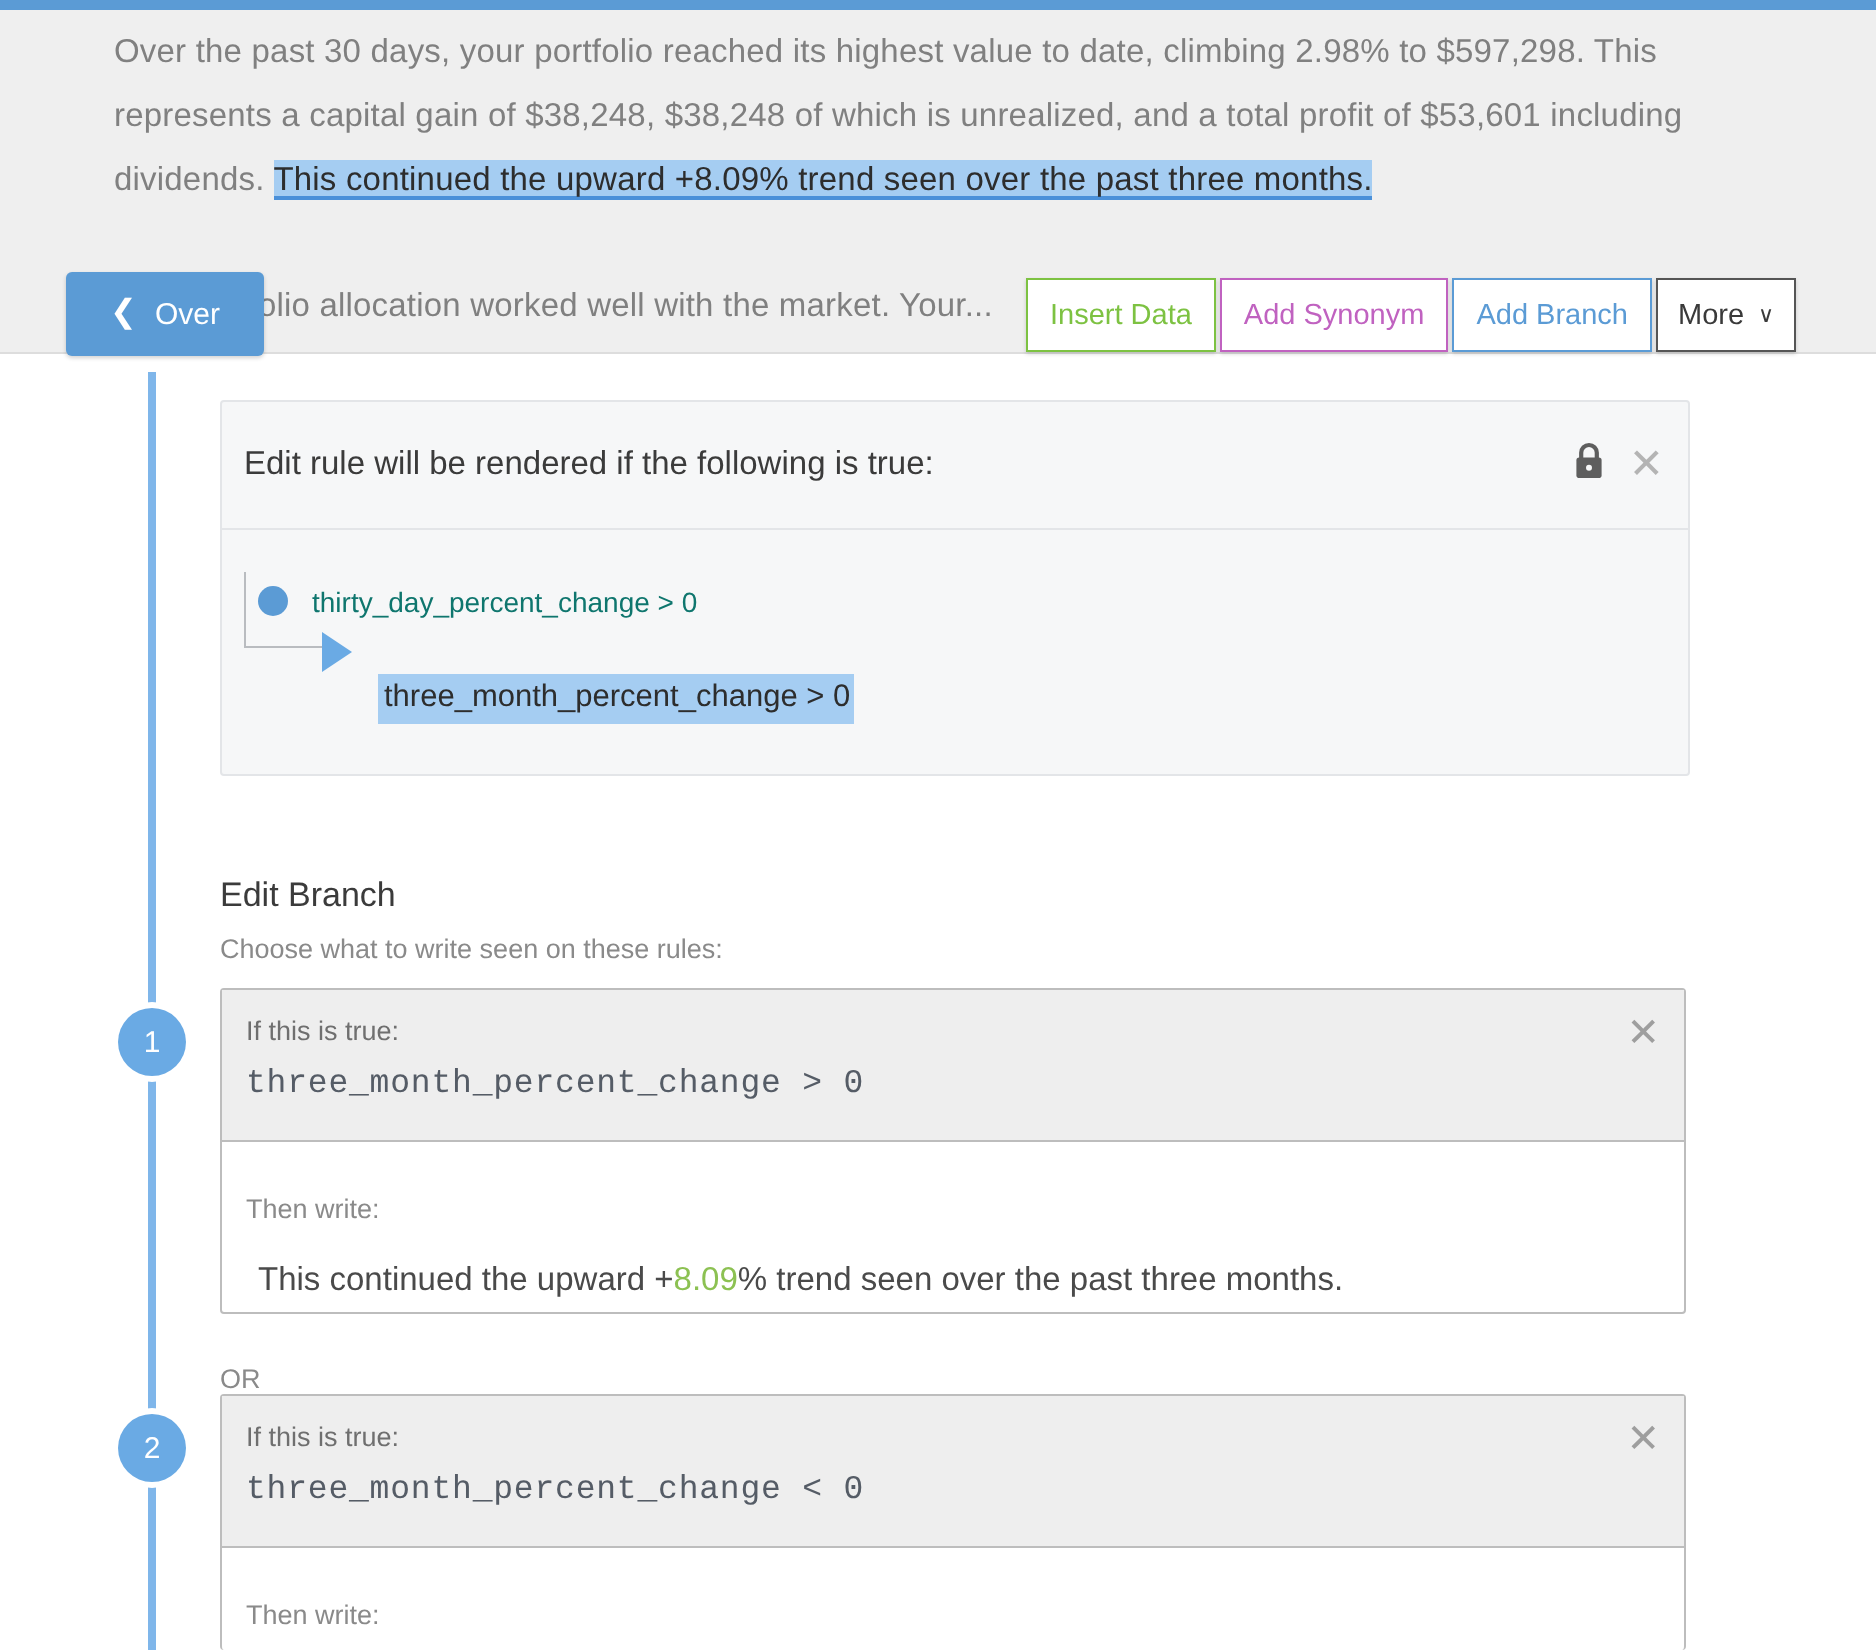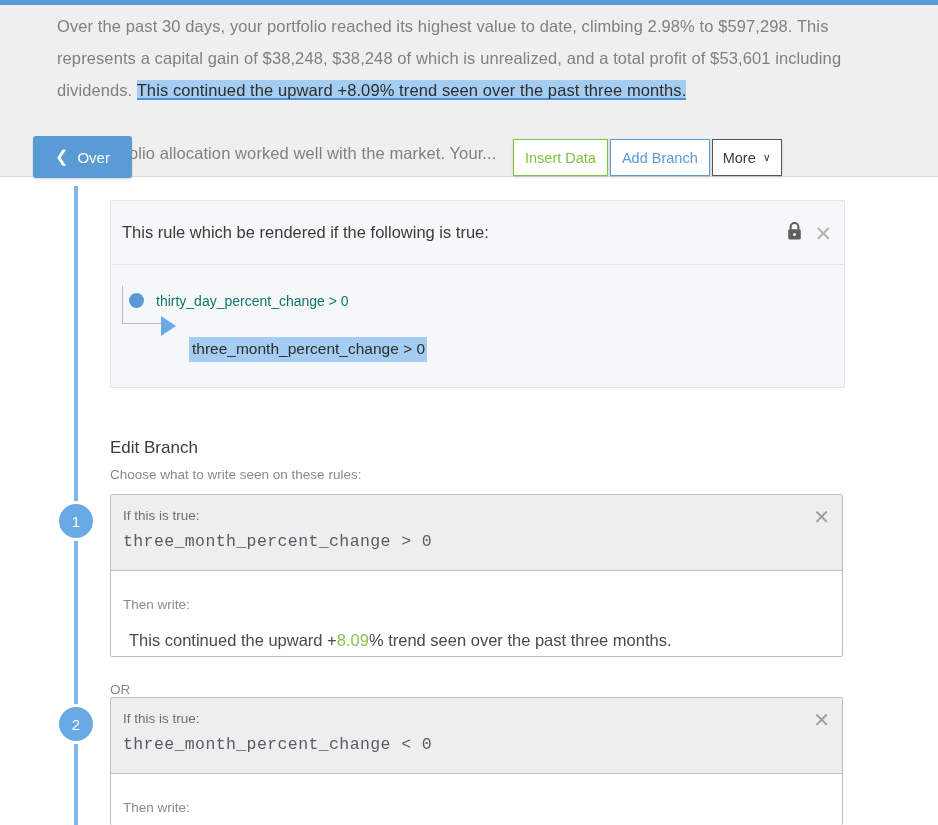--- a/index.html
+++ b/index.html
@@ -256,34 +256,35 @@
     </div>
   </div>
 
   <button class="back-btn">
     <span class="chev">❮</span>
     <span>Over</span>
   </button>
 
   <div class="float-toolbar">
     <button class="tb-btn insert-data">Insert Data</button>
+    <button class="tb-btn add-synonym">Add Synonym</button>
     <button class="tb-btn add-branch">Add Branch</button>
     <button class="tb-btn more">
       <span>More</span>
       <span class="caret">∨</span>
     </button>
   </div>
 
   <div class="timeline-rail"></div>
   <div class="step-marker s1">1</div>
   <div class="step-marker s2">2</div>
 
   <div class="rule-panel">
     <div class="rule-panel-head">
-      <span class="rule-panel-title">This rule which be rendered if the following is true:</span>
+      <span class="rule-panel-title">Edit rule will be rendered if the following is true:</span>
       <span class="rule-head-icons">
         <span class="lock-icon">
           <svg width="17" height="19" viewBox="0 0 17 19" aria-hidden="true">
             <path d="M4.6 8V5.4a3.9 3.9 0 0 1 7.8 0V8" fill="none" stroke="#5e5e5e" stroke-width="2.1"></path>
             <rect x="2.2" y="7.8" width="12.6" height="10.2" rx="1.4" fill="#5e5e5e"></rect>
             <circle cx="8.5" cy="12.9" r="1.5" fill="#f6f7f8"></circle>
           </svg>
         </span>
         <span class="close-x">✕</span>
       </span>

